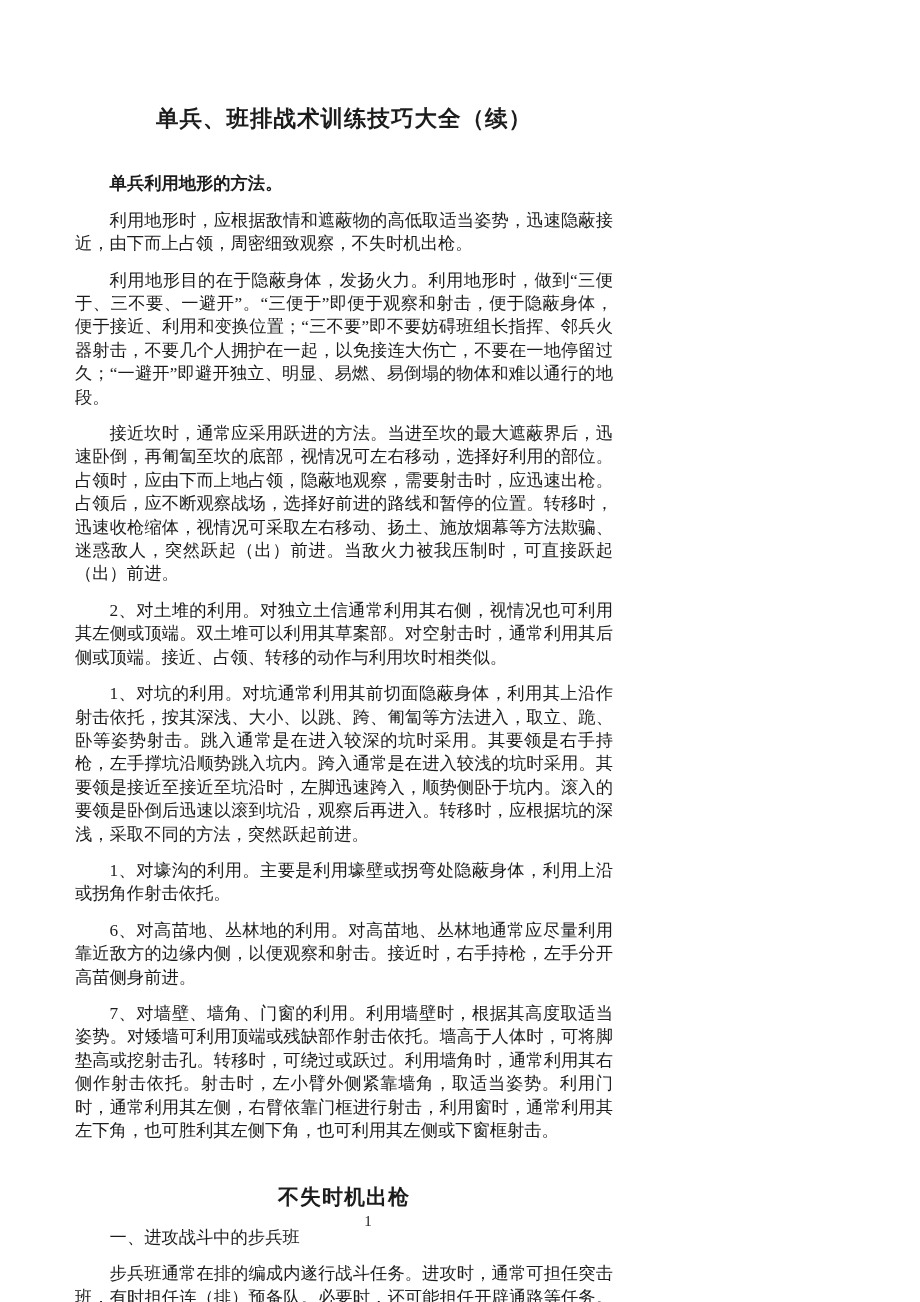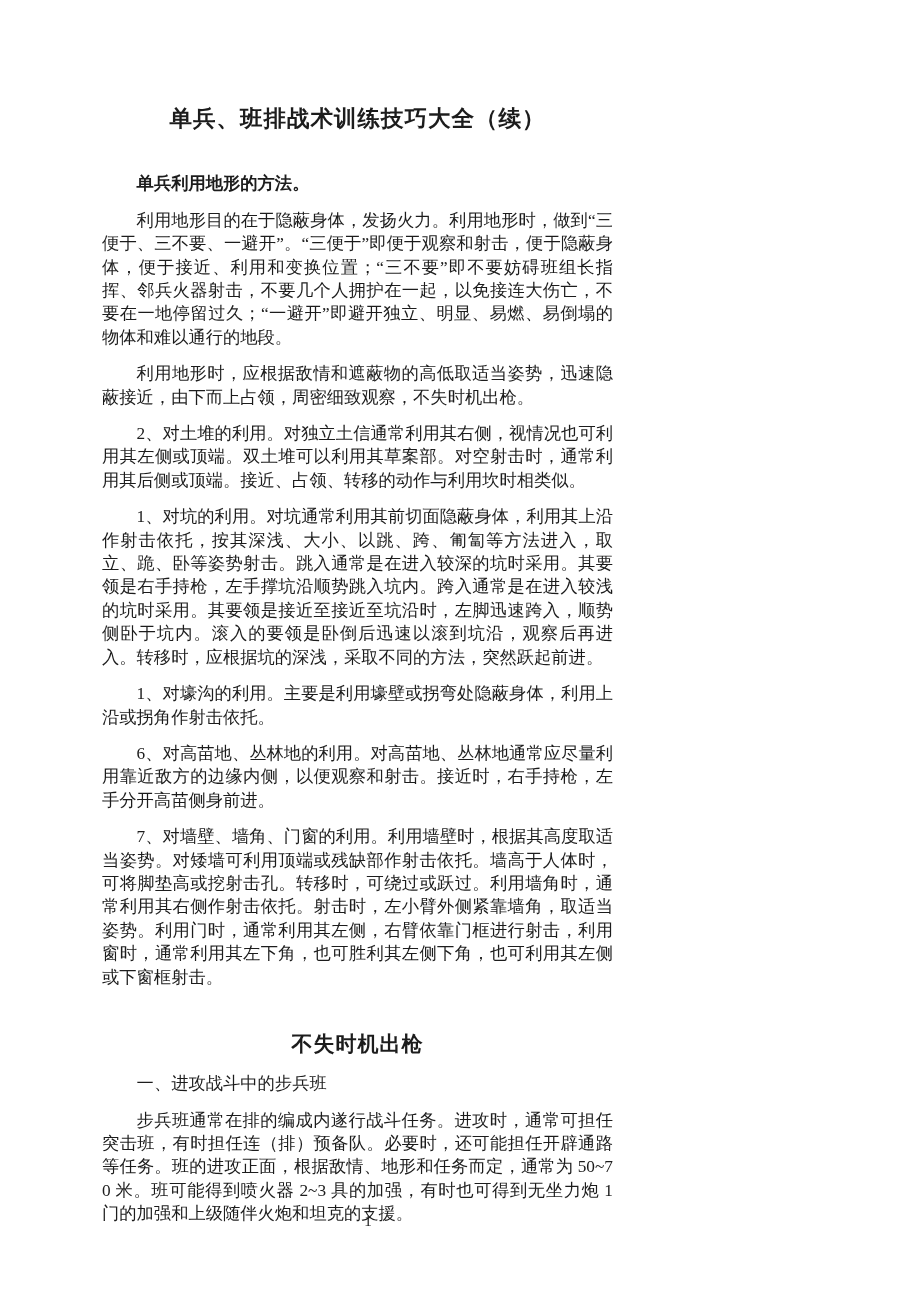--- a/index.html
+++ b/index.html
@@ -5,21 +5,21 @@
   html, body {
     margin: 0;
     padding: 0;
     background: #ffffff;
   }
   .page {
     position: relative;
     width: 736px;
     height: 1302px;
     box-sizing: border-box;
-    padding: 104px 110px 0 89px;
+    padding: 104px 110px 0 62px;
     background: #ffffff;
     color: #1c1c1c;
     font-family: "Liberation Serif", "DejaVu Serif", serif;
     overflow: hidden;
   }
   .doc-title {
     font-family: "Liberation Sans", "DejaVu Sans", sans-serif;
     font-size: 22.5px;
     font-weight: bold;
     text-align: center;
@@ -60,22 +60,23 @@
 </style>
 </head>
 <body>
 
 <div class="page">
 
   <h1 class="doc-title">单兵、班排战术训练技巧大全（续）</h1>
 
   <section>
     <p class="para para-head">单兵利用地形的方法。</p>
+    <p class="para">利用地形时，应根据敌情和遮蔽物的高低取适当姿势，迅速隐蔽接近，由下而上占领，周密细致观察，不失时机出枪。</p>
     <p class="para">利用地形目的在于隐蔽身体，发扬火力。利用地形时，做到“三便于、三不要、一避开”。“三便于”即便于观察和射击，便于隐蔽身体，便于接近、利用和变换位置；“三不要”即不要妨碍班组长指挥、邻兵火器射击，不要几个人拥护在一起，以免接连大伤亡，不要在一地停留过久；“一避开”即避开独立、明显、易燃、易倒塌的物体和难以通行的地段。</p>
-    <p class="para">利用地形时，应根据敌情和遮蔽物的高低取适当姿势，迅速隐蔽接近，由下而上占领，周密细致观察，不失时机出枪。</p>
+    <p class="para">接近坎时，通常应采用跃进的方法。当进至坎的最大遮蔽界后，迅速卧倒，再匍匐至坎的底部，视情况可左右移动，选择好利用的部位。占领时，应由下而上地占领，隐蔽地观察，需要射击时，应迅速出枪。占领后，应不断观察战场，选择好前进的路线和暂停的位置。转移时，迅速收枪缩体，视情况可采取左右移动、扬土、施放烟幕等方法欺骗、迷惑敌人，突然跃起（出）前进。当敌火力被我压制时，可直接跃起（出）前进。</p>
     <p class="para">2、对土堆的利用。对独立土信通常利用其右侧，视情况也可利用其左侧或顶端。双土堆可以利用其草案部。对空射击时，通常利用其后侧或顶端。接近、占领、转移的动作与利用坎时相类似。</p>
     <p class="para">1、对坑的利用。对坑通常利用其前切面隐蔽身体，利用其上沿作射击依托，按其深浅、大小、以跳、跨、匍匐等方法进入，取立、跪、卧等姿势射击。跳入通常是在进入较深的坑时采用。其要领是右手持枪，左手撑坑沿顺势跳入坑内。跨入通常是在进入较浅的坑时采用。其要领是接近至接近至坑沿时，左脚迅速跨入，顺势侧卧于坑内。滚入的要领是卧倒后迅速以滚到坑沿，观察后再进入。转移时，应根据坑的深浅，采取不同的方法，突然跃起前进。</p>
     <p class="para">1、对壕沟的利用。主要是利用壕壁或拐弯处隐蔽身体，利用上沿或拐角作射击依托。</p>
     <p class="para">6、对高苗地、丛林地的利用。对高苗地、丛林地通常应尽量利用靠近敌方的边缘内侧，以便观察和射击。接近时，右手持枪，左手分开高苗侧身前进。</p>
     <p class="para">7、对墙壁、墙角、门窗的利用。利用墙壁时，根据其高度取适当姿势。对矮墙可利用顶端或残缺部作射击依托。墙高于人体时，可将脚垫高或挖射击孔。转移时，可绕过或跃过。利用墙角时，通常利用其右侧作射击依托。射击时，左小臂外侧紧靠墙角，取适当姿势。利用门时，通常利用其左侧，右臂依靠门框进行射击，利用窗时，通常利用其左下角，也可胜利其左侧下角，也可利用其左侧或下窗框射击。</p>
   </section>
 
   <section>
     <h2 class="squad-title">不失时机出枪</h2>
     <p class="para">一、进攻战斗中的步兵班</p>

